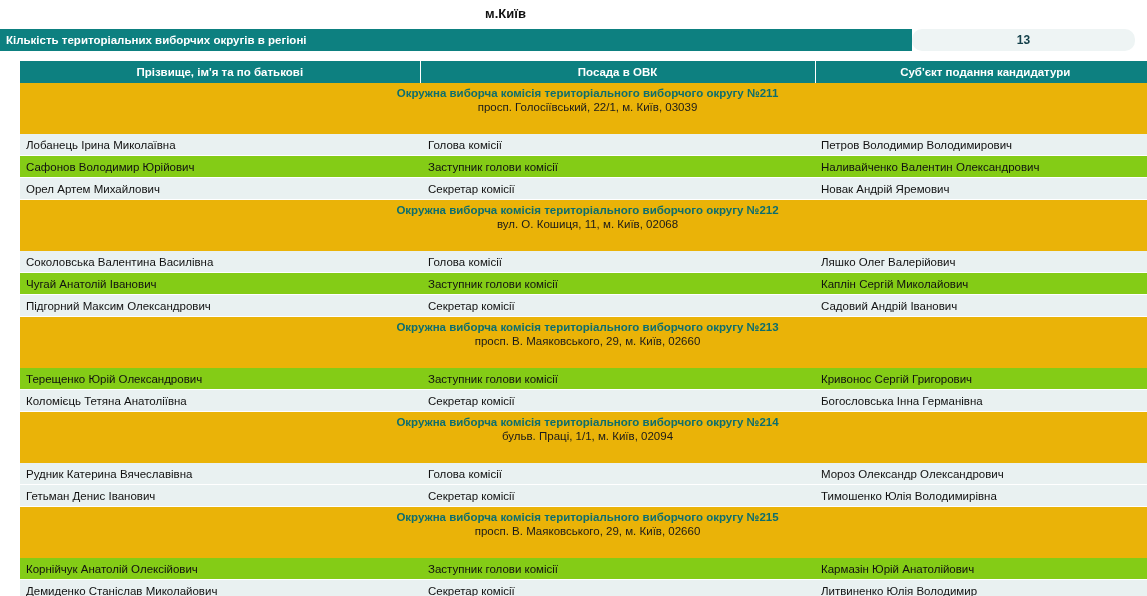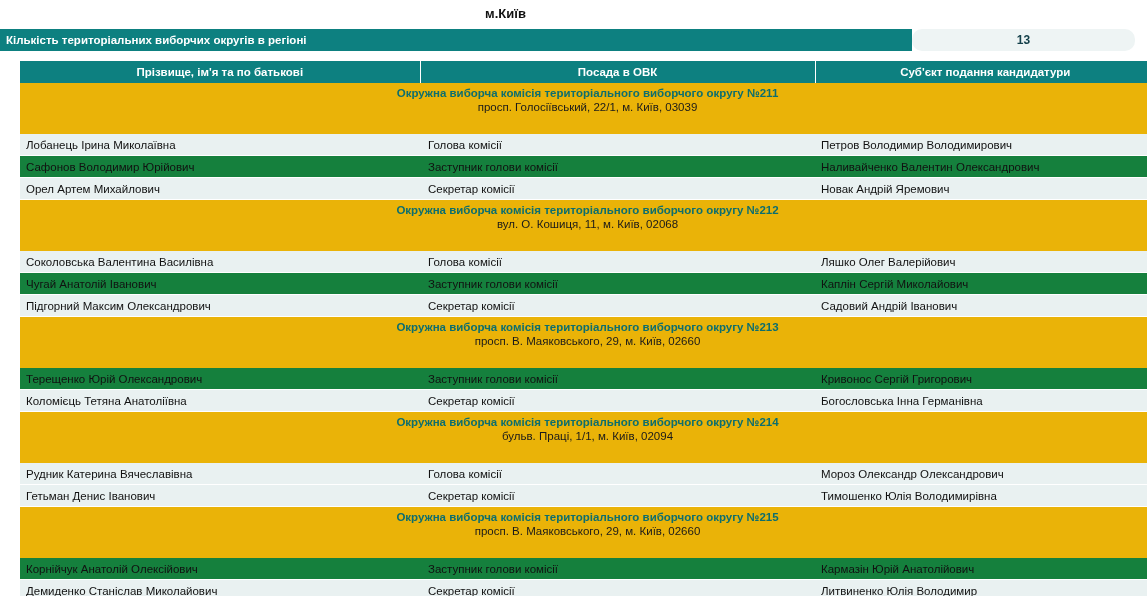--- a/index.html
+++ b/index.html
@@ -94,21 +94,21 @@
     height: 21px;
     font-size: 11.5px;
     color: #111111;
     padding: 0 0 0 6px;
     border-bottom: 1px solid #ffffff;
     vertical-align: middle;
     overflow: hidden;
     white-space: nowrap;
   }
   tr.member.even td { background: #e9f1f1; }
-  tr.member.odd  td { background: #15803d; }
+  tr.member.odd  td { background: #84cc16; }
   tr.member td.col-mid { padding-left: 8px; }
   tr.member td.col-right { padding-left: 6px; }
 </style>
 </head>
 <body>
 
 <div class="page">
 
   <div class="page-title">м.Київ</div>
 

